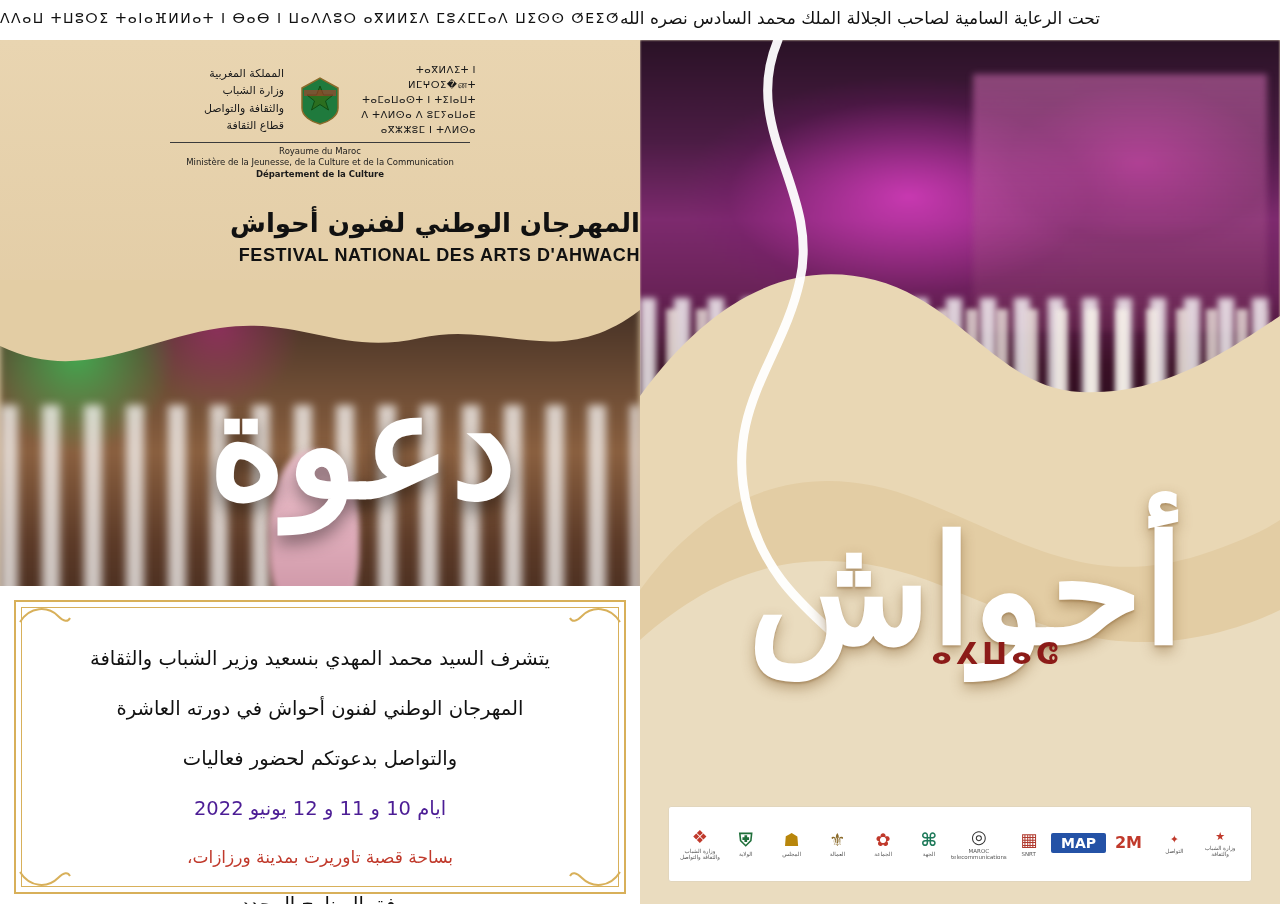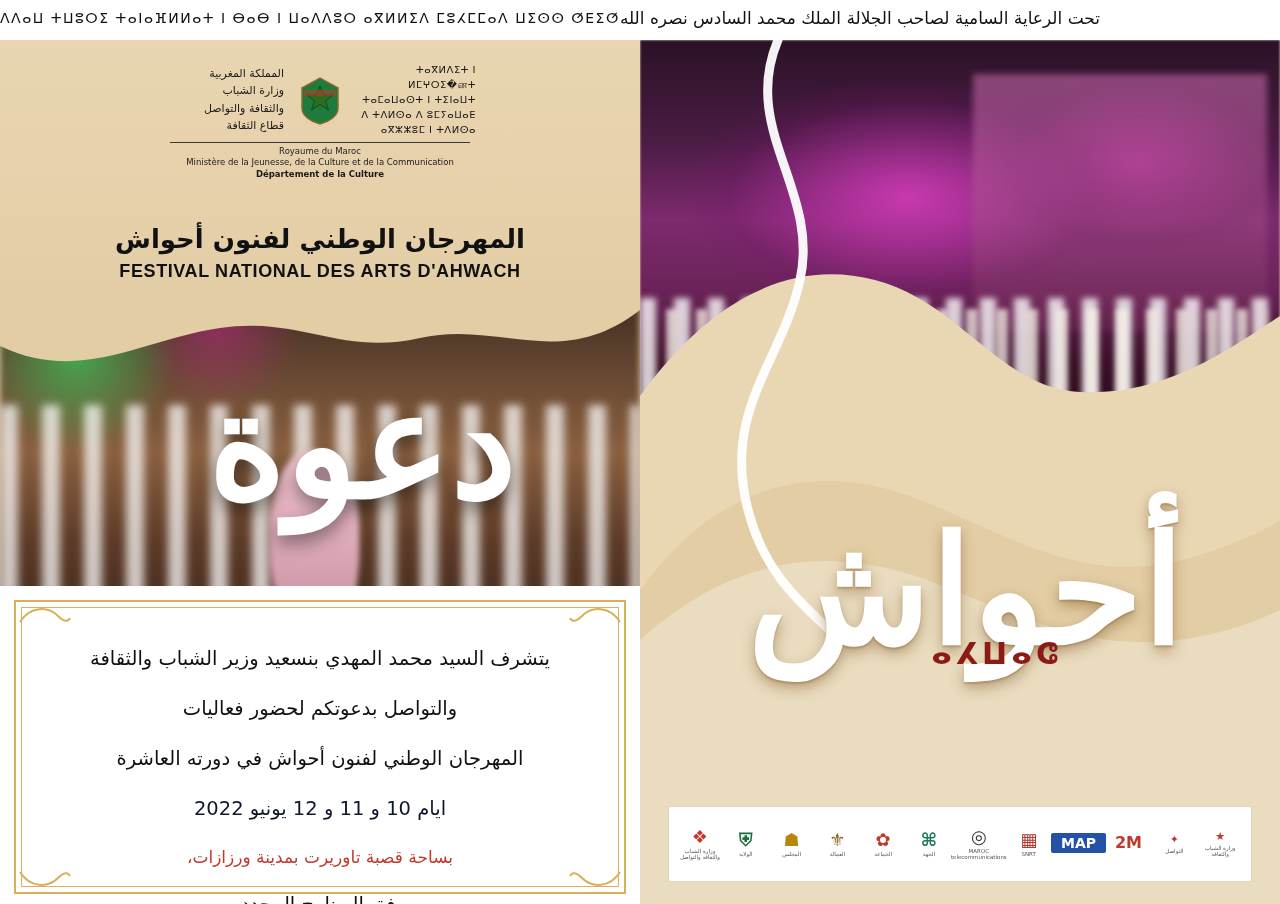--- a/index.html
+++ b/index.html
@@ -112,21 +112,21 @@
     position:absolute;top:22px;left:0;width:640px;display:flex;justify-content:center;z-index:5;
   }
   .ministry-box{width:360px;display:flex;flex-direction:column;align-items:center;}
   .ministry-row{display:flex;align-items:center;justify-content:center;gap:14px;width:100%;}
   .ministry-tif{font-size:10px;line-height:1.5;color:#1a1a1a;text-align:right;letter-spacing:.5px;width:120px;}
   .ministry-ar{font-size:11px;line-height:1.55;color:#1a1a1a;direction:rtl;width:120px;}
   .emblem{width:44px;height:52px;display:block;}
   .ministry-rule{width:300px;height:1px;background:#3a3a3a;margin:5px 0 3px;}
   .ministry-fr{font-size:8.5px;line-height:1.35;color:#1a1a1a;text-align:center;direction:ltr;}
 
-  .fest-titles{position:absolute;top:184px;left:0;width:640px;text-align:center;z-index:5;direction:rtl;}
+  .fest-titles{position:absolute;top:168px;left:0;width:640px;text-align:right;z-index:5;direction:rtl;}
   .fest-ar{font-family:"DejaVu Sans","Liberation Sans",sans-serif;font-size:26px;font-weight:700;color:#111;letter-spacing:0;}
   .fest-tif{font-size:19px;letter-spacing:2px;color:#111;margin-top:8px;}
   .fest-fr{font-family:"Liberation Sans",sans-serif;font-size:18px;font-weight:700;color:#111;letter-spacing:.6px;margin-top:7px;direction:ltr;}
 
   .inner-photo{
     position:absolute;top:250px;left:0;width:640px;height:360px;overflow:hidden;z-index:1;
   }
   .inner-photo .bg{
     position:absolute;inset:0;
     background:
@@ -162,21 +162,21 @@
   .invite-frame:after{
     content:"";position:absolute;inset:5px;border:1px solid #d8b05a;
   }
   .corner{position:absolute;width:54px;height:22px;}
   .invite-text{
     position:absolute;inset:40px 44px 16px 44px;direction:rtl;text-align:center;
     font-family:"DejaVu Sans","Liberation Sans",sans-serif;color:#111;
     font-size:19.5px;line-height:1.75;
   }
   .line{margin:16px;}
-  .line.date{color:#0f172a;}
+  .line.date{color:#4c1d95;}
   .line.place{color:#c0392b;font-size:17px;}
 </style>
 </head>
 <body>
 
 <div class="page">
 
   <div class="patronage">
     <div class="ar">تحت الرعاية السامية لصاحب الجلالة الملك محمد السادس نصره الله</div>
     <div class="tif">ⴷⴷⴰⵡ ⵜⵡⵓⵔⵉ ⵜⴰⵏⴰⴼⵍⵍⴰⵜ ⵏ ⴱⴰⴱ ⵏ ⵡⴰⴷⴷⵓⵔ ⴰⴳⵍⵍⵉⴷ ⵎⵓⵃⵎⵎⴰⴷ ⵡⵉⵙⵙ ⵚⴹⵉⵚ</div>
@@ -323,21 +323,21 @@
       </svg>
       <svg class="corner" style="bottom:14px;left:18px;transform:scaleY(-1)" viewBox="0 0 54 22">
         <path d="M2,18 C12,2 30,2 40,12 C46,18 50,18 52,14" stroke="#d8b05a" fill="none" stroke-width="2"></path>
       </svg>
       <svg class="corner" style="bottom:14px;right:18px;transform:scale(-1,-1)" viewBox="0 0 54 22">
         <path d="M2,18 C12,2 30,2 40,12 C46,18 50,18 52,14" stroke="#d8b05a" fill="none" stroke-width="2"></path>
       </svg>
 
       <div class="invite-text">
         <p class="line">يتشرف السيد محمد المهدي بنسعيد وزير الشباب والثقافة</p>
+        <p class="line">المهرجان الوطني لفنون أحواش في دورته العاشرة</p>
         <p class="line">والتواصل بدعوتكم لحضور فعاليات</p>
-        <p class="line">المهرجان الوطني لفنون أحواش في دورته العاشرة</p>
         <p class="line date">ايام 10 و 11 و 12 يونيو 2022</p>
         <p class="line place">بساحة قصبة تاوريرت بمدينة ورزازات،</p>
         <p class="line">وفق البرنامج المحدد.</p>
       </div>
     </div>
   </div>
 </div>
 
 </body></html>

